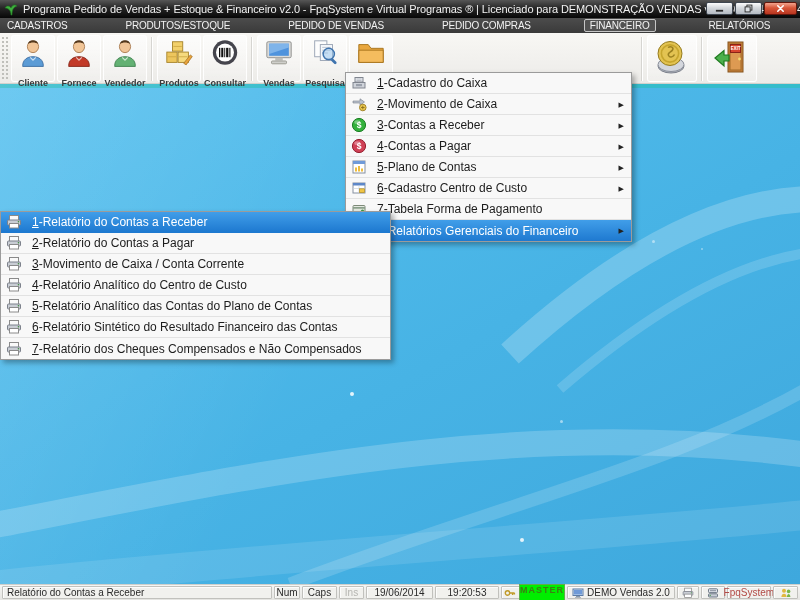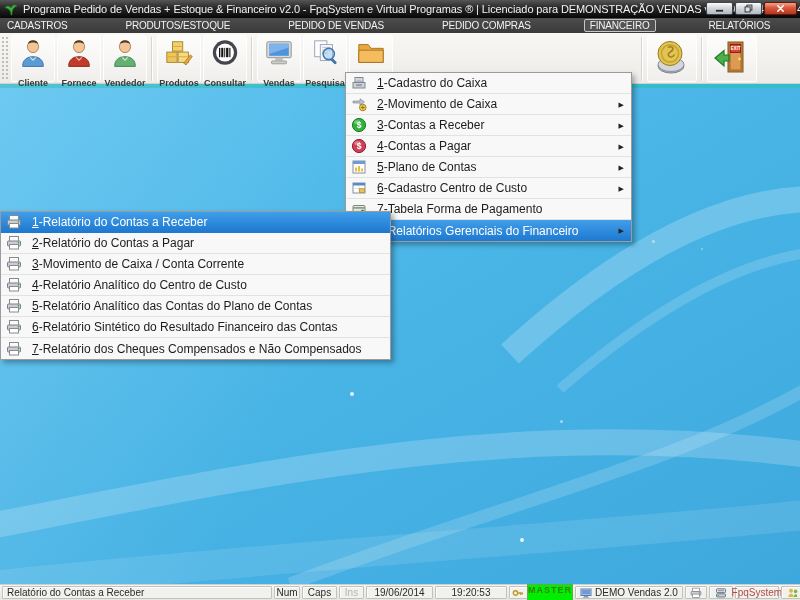--- a/index.html
+++ b/index.html
@@ -453,21 +453,21 @@
     </div>
 
   <div id="statusbar">
     <div class="sp" id="sp-status">
       <span>Relatório do Contas a Receber</span>
     </div>
     <div class="sp center" style="width:26px">Num</div>
     <div class="sp center" style="width:35px">Caps</div>
     <div class="sp center dim" style="width:25px">Ins</div>
     <div class="sp center" style="width:67px">19/06/2014</div>
-    <div class="sp center" style="width:72px">19:20:53</div>
+    <div class="sp center" style="width:64px">19:20:53</div>
     <div class="sp" id="sp-user" style="padding:0 2px;">
       <span class="sicon">
           <svg viewBox="0 0 12 12">
             <circle cx="3.5" cy="6" r="2.2" fill="none" stroke="#c09a28" stroke-width="1.4"></circle>
             <path d="M5.6 6h5M8.6 6v2M10.4 6v1.5" stroke="#c09a28" stroke-width="1.4"></path>
           </svg>
         </span>
       <div id="master">MASTER</div>
     </div>
     <div class="sp">

